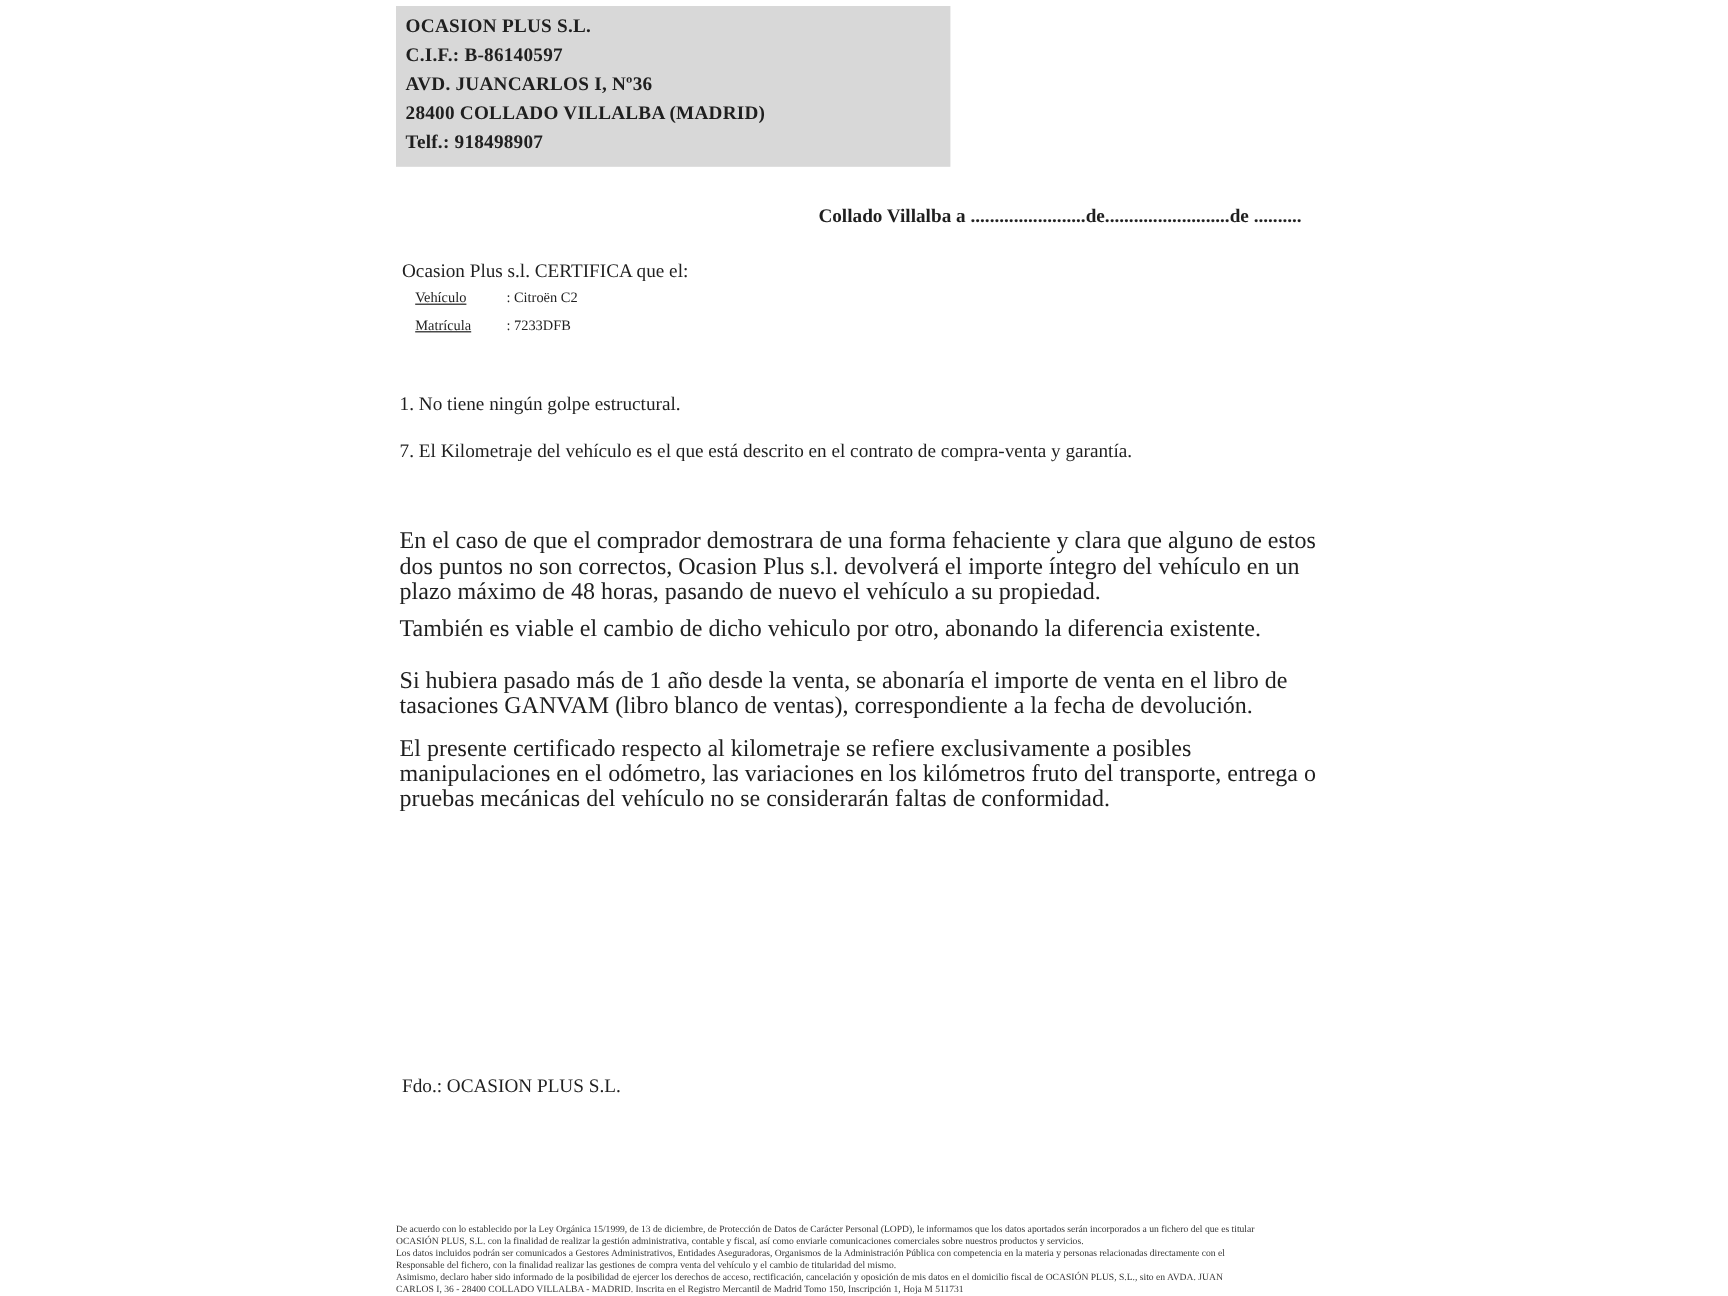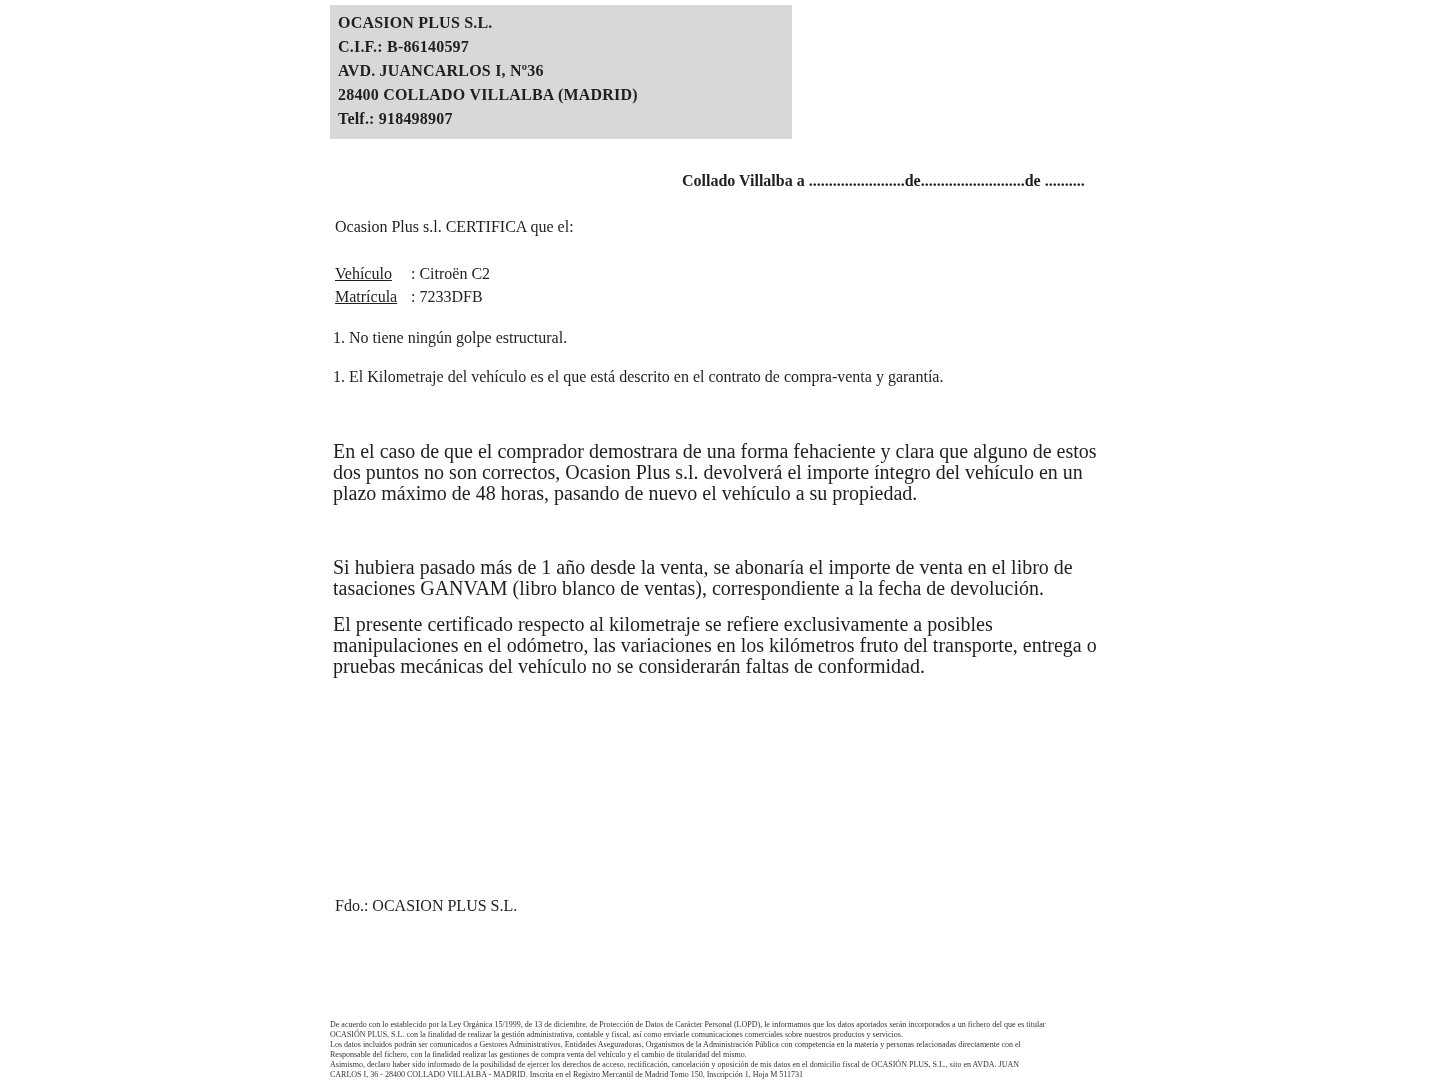--- a/index.html
+++ b/index.html
@@ -37,23 +37,22 @@
     font-weight: bold;
   }
   .certifica {
     position: absolute;
     left: 335px;
     top: 218px;
     font-size: 16px;
   }
   .field {
     position: absolute;
-    left: 335px;
-    font-size: 16px;
-    margin-top: 24px;
+    left: 346px;
+    font-size: 12px;
   }
   .field .label {
     display: inline-block;
     width: 76px;
     text-decoration: underline;
   }
   .item {
     position: absolute;
     left: 333px;
     width: 780px;
@@ -107,23 +106,24 @@
 
   <div class="field" style="top:241px">
     <span class="label">Vehículo</span><span>: Citroën C2</span>
   </div>
 
   <div class="field" style="top:264px">
     <span class="label">Matrícula</span><span>: 7233DFB</span>
   </div>
 
   <div class="item" style="top:327px">1. No tiene ningún golpe estructural.</div>
-  <div class="item" style="top:366px">1. El Kilometraje del vehículo es el que está descrito en el contrato de compra-venta y garantía.</div>
+  <div class="item" style="top:366px">7. El Kilometraje del vehículo es el que está descrito en el contrato de compra-venta y garantía.</div>
 
   <div class="para" style="top:441px">En el caso de que el comprador demostrara de una forma fehaciente y clara que alguno de estos dos puntos no son correctos, Ocasion Plus s.l. devolverá el importe íntegro del vehículo en un plazo máximo de 48 horas, pasando de nuevo el vehículo a su propiedad.</div>
+  <div class="para" style="top:514px">También es viable el cambio de dicho vehiculo por otro, abonando la diferencia existente.</div>
   <div class="para" style="top:557px">Si hubiera pasado más de 1 año desde la venta, se abonaría el importe de venta en el libro de tasaciones GANVAM (libro blanco de ventas), correspondiente a la fecha de devolución.</div>
   <div class="para" style="top:614px">El presente certificado respecto al kilometraje se refiere exclusivamente a posibles manipulaciones en el odómetro, las variaciones en los kilómetros fruto del transporte, entrega o pruebas mecánicas del vehículo no se considerarán faltas de conformidad.</div>
 
   <div class="signature">Fdo.: OCASION PLUS S.L.</div>
 
   <div class="legal">
     <div class="legal-line">De acuerdo con lo establecido por la Ley Orgánica 15/1999, de 13 de diciembre, de Protección de Datos de Carácter Personal (LOPD), le informamos que los datos aportados serán incorporados a un fichero del que es titular</div>
     <div class="legal-line">OCASIÓN PLUS, S.L. con la finalidad de realizar la gestión administrativa, contable y fiscal, así como enviarle comunicaciones comerciales sobre nuestros productos y servicios.</div>
     <div class="legal-line">Los datos incluidos podrán ser comunicados a Gestores Administrativos, Entidades Aseguradoras, Organismos de la Administración Pública con competencia en la materia y personas relacionadas directamente con el</div>
     <div class="legal-line">Responsable del fichero, con la finalidad realizar las gestiones de compra venta del vehículo y el cambio de titularidad del mismo.</div>

